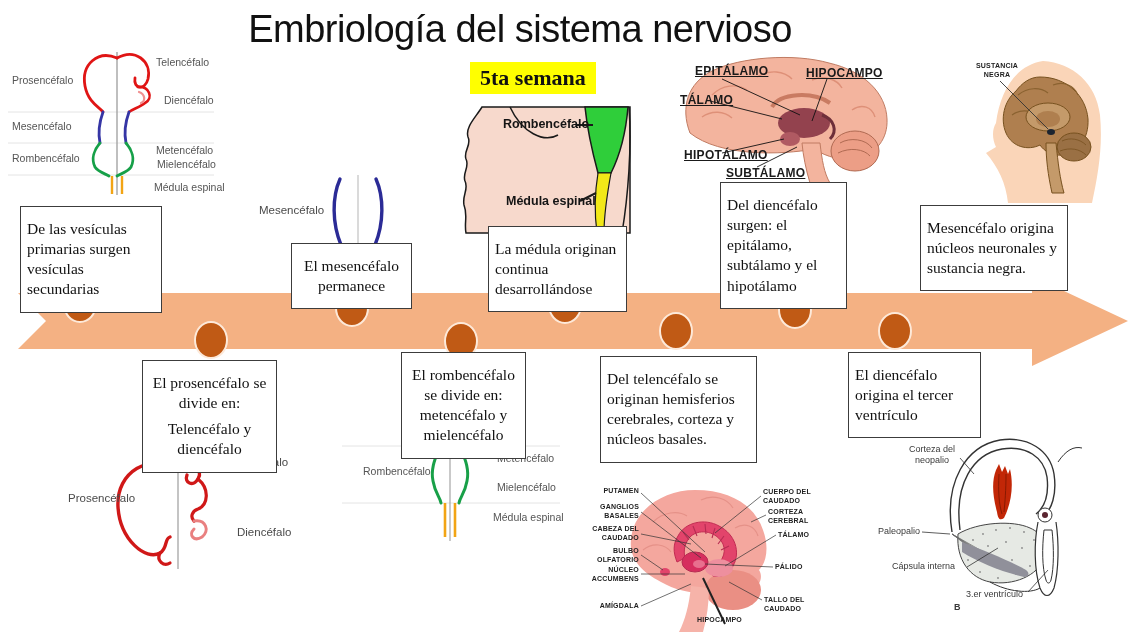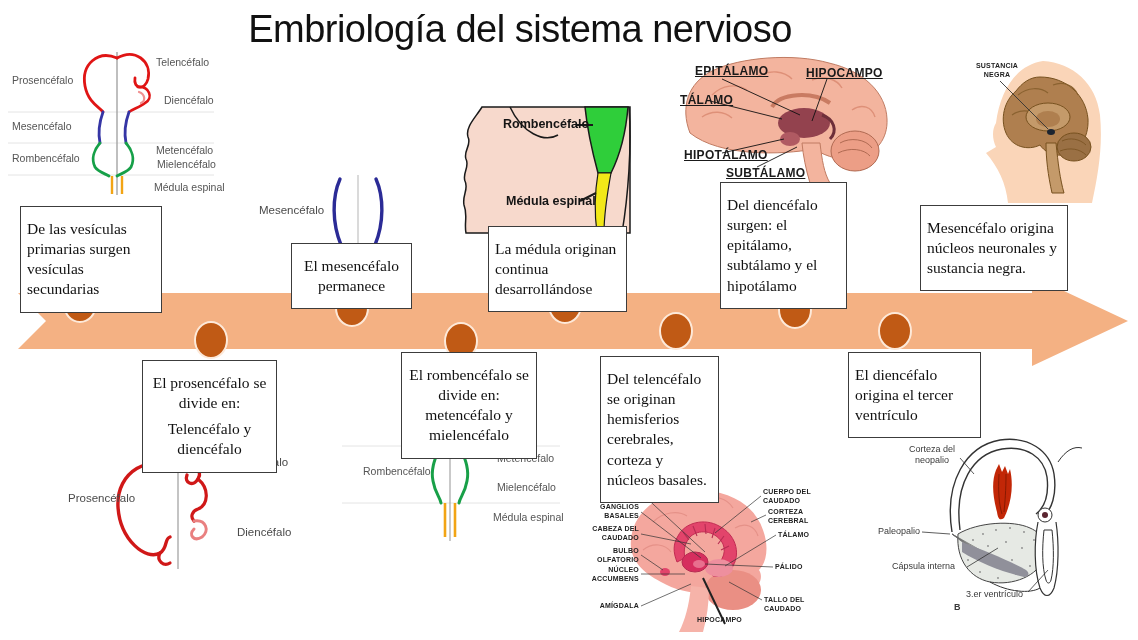--- a/index.html
+++ b/index.html
@@ -22,20 +22,21 @@
   .cl{font-size:9px;color:#3a3a3a;line-height:1.2;}
   svg{display:block;}
 </style>
 </head>
 <body>
 
 <div id="stage">
 
   <div class="abs title" style="left:160px;top:8px;width:720px;">Embriología del sistema nervioso</div>
 
+  <div class="abs badge" style="left:470px;top:62px;background:#FFFF00;">5ta semana</div>
 
   <div class="abs" style="left:8px;top:30px;width:210px;height:168px;">
     <svg width="210" height="168">
       <line x1="0" y1="82" x2="206" y2="82" stroke="#E4E4E4" stroke-width="1"></line>
       <line x1="0" y1="113" x2="206" y2="113" stroke="#E4E4E4" stroke-width="1"></line>
       <line x1="0" y1="145" x2="206" y2="145" stroke="#E4E4E4" stroke-width="1"></line>
       <line x1="109" y1="22" x2="109" y2="165" stroke="#9d9d9d" stroke-width="1.3"></line>
       <path d="M109,28 C90,20 73,34 77,56 C80,73 93,78 95,82" fill="none" stroke="#E01515" stroke-width="2.8" stroke-linecap="round"></path>
       <path d="M109,28 C127,18 144,31 140,49 C137,61 125,59 127,48" fill="none" stroke="#E01515" stroke-width="2.8" stroke-linecap="round"></path>
       <path d="M130,57 C141,56 146,68 137,73 C132,77 125,79 121,82" fill="none" stroke="#E01515" stroke-width="2.6" stroke-linecap="round"></path>
@@ -136,22 +137,22 @@
   <div class="abs note" style="left:20px;top:206px;width:142px;">De las vesículas primarias surgen vesículas secundarias</div>
   <div class="abs note center" style="left:291px;top:243px;width:121px;">El mesencéfalo permanece</div>
   <div class="abs note" style="left:488px;top:226px;width:139px;">La médula originan continua desarrollándose</div>
   <div class="abs note" style="left:720px;top:182px;width:127px;">Del diencéfalo surgen: el epitálamo, subtálamo y el hipotálamo</div>
   <div class="abs note" style="left:920px;top:205px;width:148px;">Mesencéfalo origina núcleos neuronales y sustancia negra.</div>
 
   <div class="abs note center" style="left:142px;top:360px;width:135px;">
     <div>El prosencéfalo se divide en:</div>
     <div style="margin-top:6px;">Telencéfalo y diencéfalo</div>
   </div>
-  <div class="abs note center" style="left:401px;top:352px;width:136px;">El rombencéfalo se divide en: metencéfalo y mielencéfalo</div>
-  <div class="abs note" style="left:600px;top:356px;width:119px;">Del telencéfalo se originan hemisferios cerebrales, corteza y núcleos basales.</div>
+  <div class="abs note center" style="left:401px;top:352px;width:125px;">El rombencéfalo se divide en: metencéfalo y mielencéfalo</div>
+  <div class="abs note" style="left:600px;top:356px;width:157px;">Del telencéfalo se originan hemisferios cerebrales, corteza y núcleos basales.</div>
   <div class="abs note" style="left:848px;top:352px;width:133px;">El diencéfalo origina el tercer ventrículo</div>
 
   <div class="abs" style="left:58px;top:445px;width:240px;height:130px;">
     <svg width="240" height="130">
       <line x1="120" y1="4" x2="120" y2="124" stroke="#9d9d9d" stroke-width="1.2"></line>
       <path d="M120,24 C92,8 58,26 60,62 C62,95 88,116 102,108 C110,103 106,94 112,92" fill="none" stroke="#D01818" stroke-width="3.4" stroke-linecap="round"></path>
       <path d="M120,24 C134,14 146,24 140,34 C135,42 126,38 129,30" fill="none" stroke="#D01818" stroke-width="3.4" stroke-linecap="round"></path>
       <path d="M140,34 C152,44 150,60 140,64 C134,66 132,72 136,76" fill="none" stroke="#D01818" stroke-width="3.2" stroke-linecap="round"></path>
       <path d="M136,76 C148,74 152,86 144,92 C136,97 130,90 136,84" fill="none" stroke="#E98080" stroke-width="3" stroke-linecap="round"></path>
       <path d="M102,108 C98,116 106,122 112,118" fill="none" stroke="#D01818" stroke-width="3.2" stroke-linecap="round"></path>

